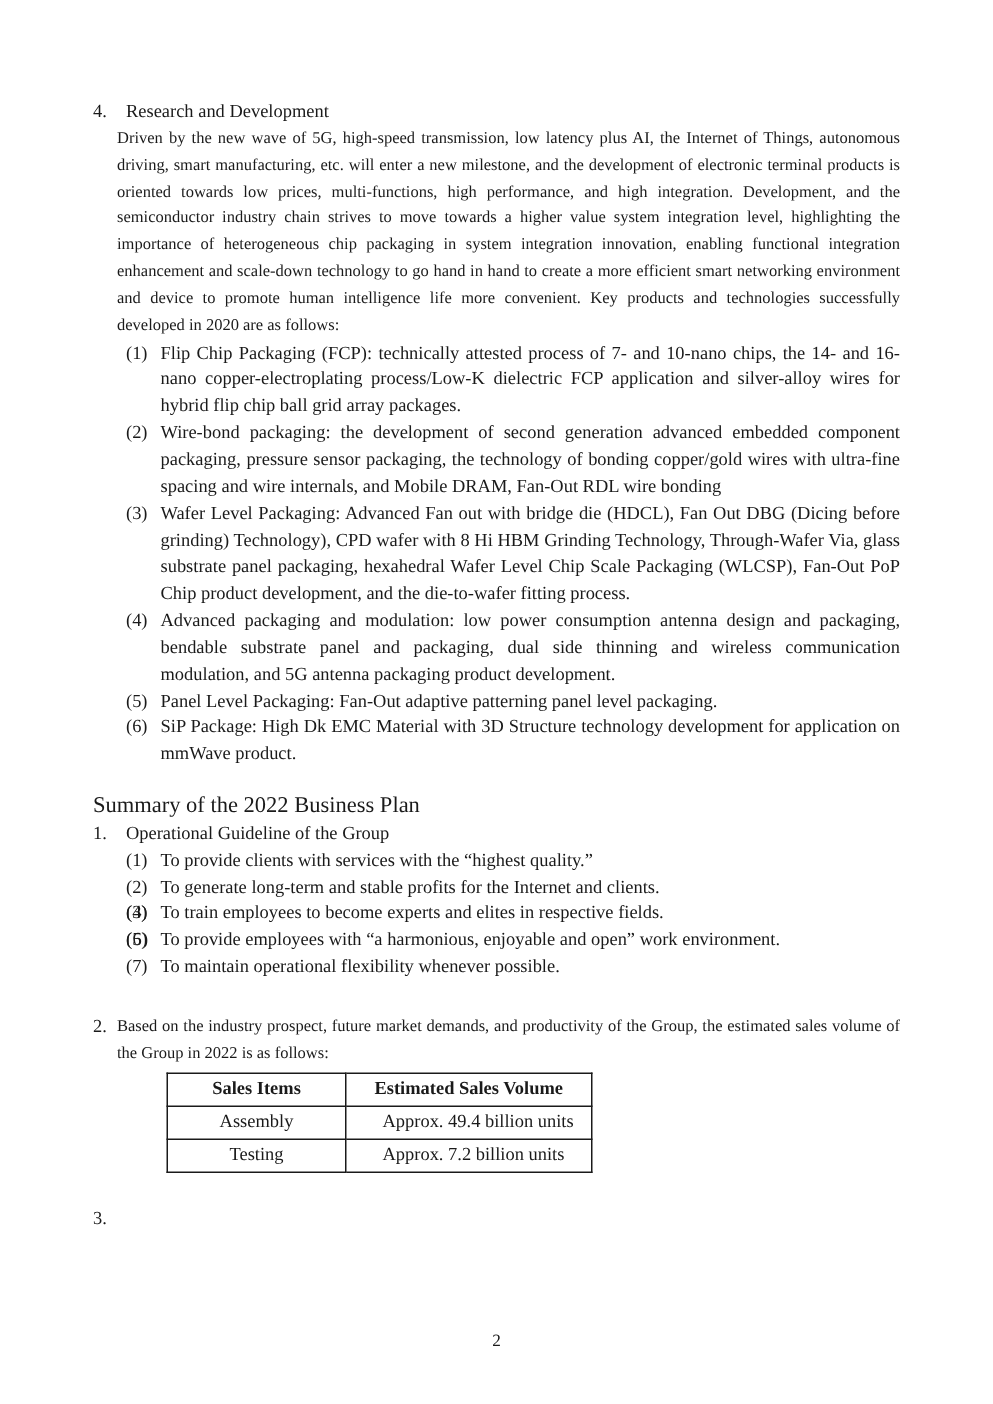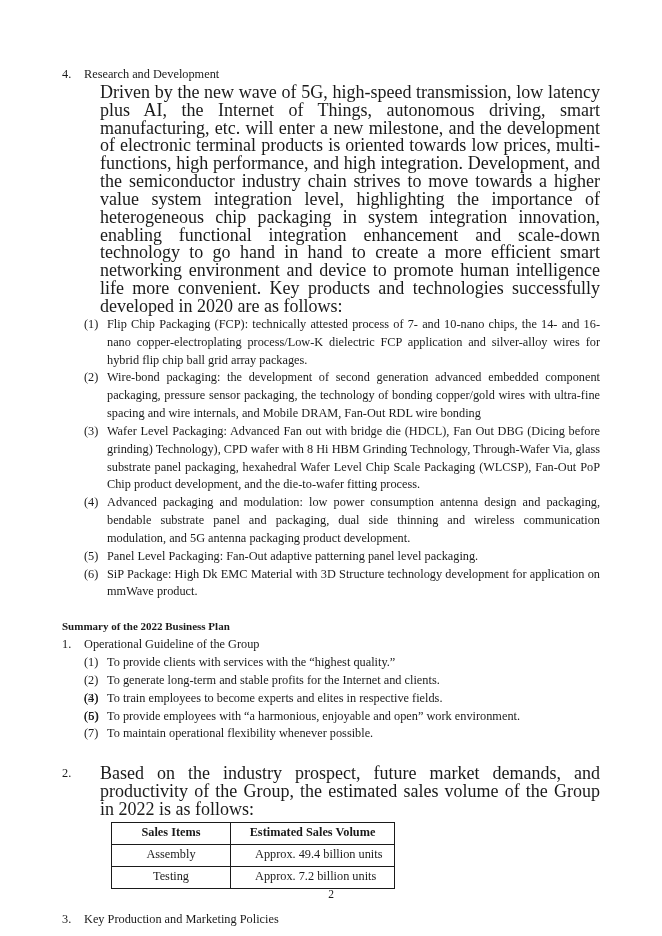--- a/index.html
+++ b/index.html
@@ -33,22 +33,22 @@
   .num-item > .marker {
     position: absolute;
     left: 0;
     top: 0;
     width: 20px;
     text-align: left;
   }
 
   
   .body-par {
-    margin-left: 38px;
-    font-size: 18px;
+    margin-left: 16px;
+    font-size: 11px;
     line-height: 17.85px;
     text-align: justify;
     text-justify: inter-word;
   }
 
   
   .sub-list {
     margin-left: 22px;
   }
   .sub-item {
@@ -68,22 +68,22 @@
     white-space: nowrap;
   }
   .sub-item.nojust {
     text-align: left;
   }
   .sub-item.gap > .smarker {
     letter-spacing: 0.2px;
   }
 
   .section-head {
-    font-weight: bold;
-    font-size: 11px;
+    font-weight: normal;
+    font-size: 15px;
     line-height: 17.85px;
     margin-top: 17px;
   }
   .spacer-lg { height: 22px; }
 
   
   .tbl-wrap {
     margin-left: 49px;
     margin-top: 3px;
   }
@@ -226,19 +226,18 @@
             <td class="c2">Approx. 7.2 billion units</td>
           </tr>
         </tbody>
       </table>
     </div>
 
     <div class="spacer-lg"></div>
 
     <div class="num-item">
       <span class="marker">3.</span>
-      <span>Key Production and Marketing Policies</span>
     </div>
 
   </div>
 
   <div class="page-number">2</div>
 </div>
 
 </body></html>

